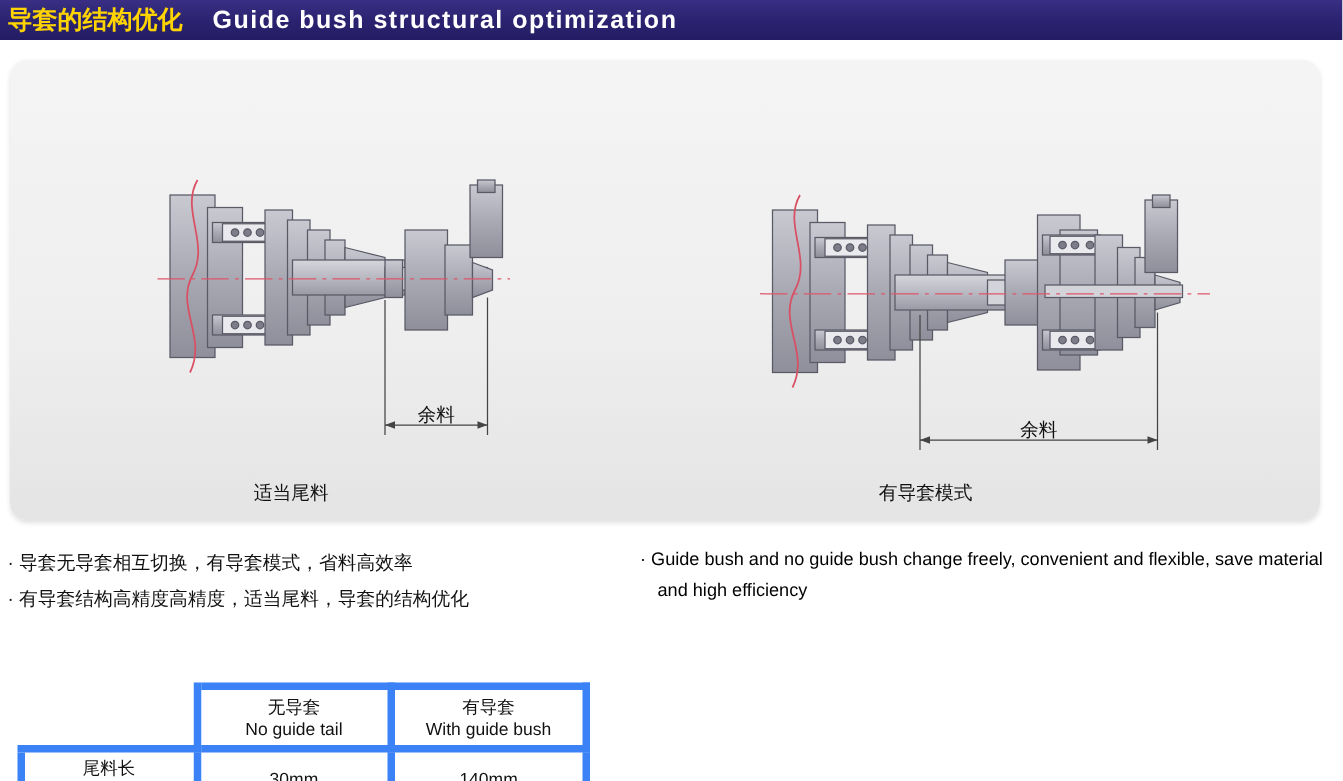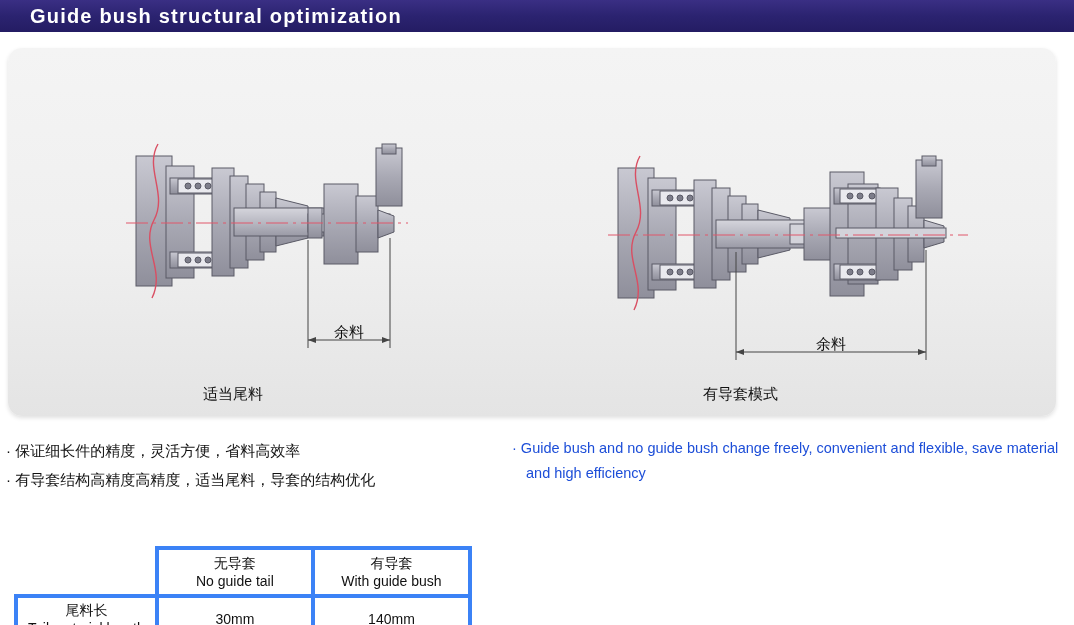--- a/index.html
+++ b/index.html
@@ -87,55 +87,56 @@
     white-space: nowrap;
   }
   .bullets-en {
     position: absolute;
     left: 512px;
     top: 436px;
     width: 556px;
   }
   .bullets-en .line {
     font-size: 14.5px;
-    color: #1d4ed8;
+    color: #000000;
     line-height: 25px;
     padding-left: 14px;
     text-indent: -14px;
     margin-bottom: 9px;
   }
 
   
   .spec-table {
     position: absolute;
     left: 14px;
     top: 546px;
     border-collapse: collapse;
     width: 458px;
   }
   .spec-table td {
-    border: 4px solid #3b82f6;
+    border: 6px solid #3b82f6;
     text-align: center;
     font-size: 14px;
     color: #111;
     padding: 2px 4px;
     line-height: 18px;
   }
   .spec-table .col-label { width: 140px; }
   .spec-table .col-a { width: 159px; }
   .spec-table .col-b { width: 159px; margin-left: 28px; }
   .spec-table .head-cell { height: 40px; }
   .spec-table .val-cell { height: 38px; }
   .spec-table .blank { border-left: none; border-top: none; }
   .sub { display: block; }
 </style>
 </head>
 <body>
 
 <div class="title-bar">
+  <span class="title-cn">导套的结构优化</span>
   <span class="title-en">Guide bush structural optimization</span>
 </div>
 
 <div class="figure-panel">
 
   <svg class="diagram-svg" width="1048" height="368" viewBox="0 0 1048 368">
     <defs>
       <linearGradient id="metal" x1="0" y1="0" x2="0" y2="1">
         <stop offset="0%" stop-color="#c9c9d2"></stop>
         <stop offset="50%" stop-color="#a9a9b4"></stop>
@@ -256,21 +257,21 @@
       <polygon points="918,304 910,301 910,307" fill="#444" stroke="none"></polygon>
     </g>
     <text x="823" y="301" text-anchor="middle" font-size="15" fill="#111" font-family="Liberation Sans, sans-serif">余料</text>
   </svg>
 
   <div class="fig-caption left">适当尾料</div>
   <div class="fig-caption right">有导套模式</div>
 </div>
 
 <div class="bullets-cn">
-  <div class="line">· 保证细长件的精度，灵活方便，省料高效率</div>
+  <div class="line">· 导套无导套相互切换，有导套模式，省料高效率</div>
   <div class="line">· 有导套结构高精度高精度，适当尾料，导套的结构优化</div>
 </div>
 
 <div class="bullets-en">
   <div class="line">· Guide bush and no guide bush change freely, convenient and flexible, save material and high efficiency</div>
 </div>
 
 <table class="spec-table">
   <tbody>
       <tr>

